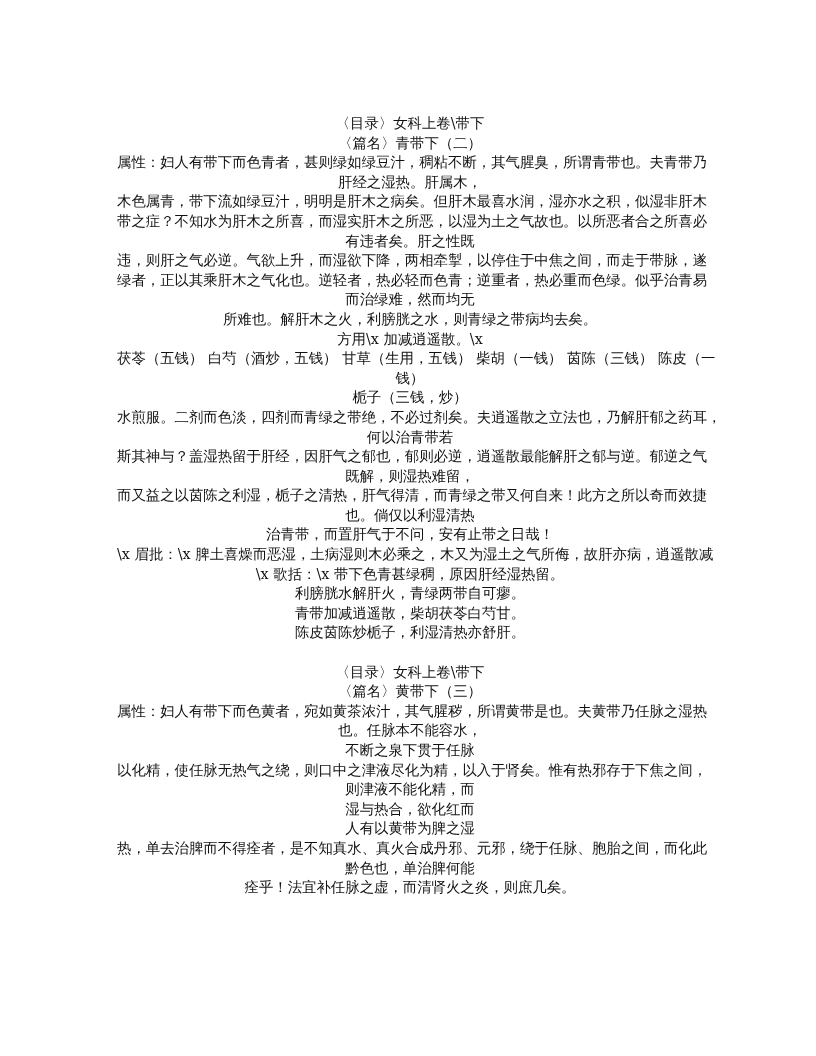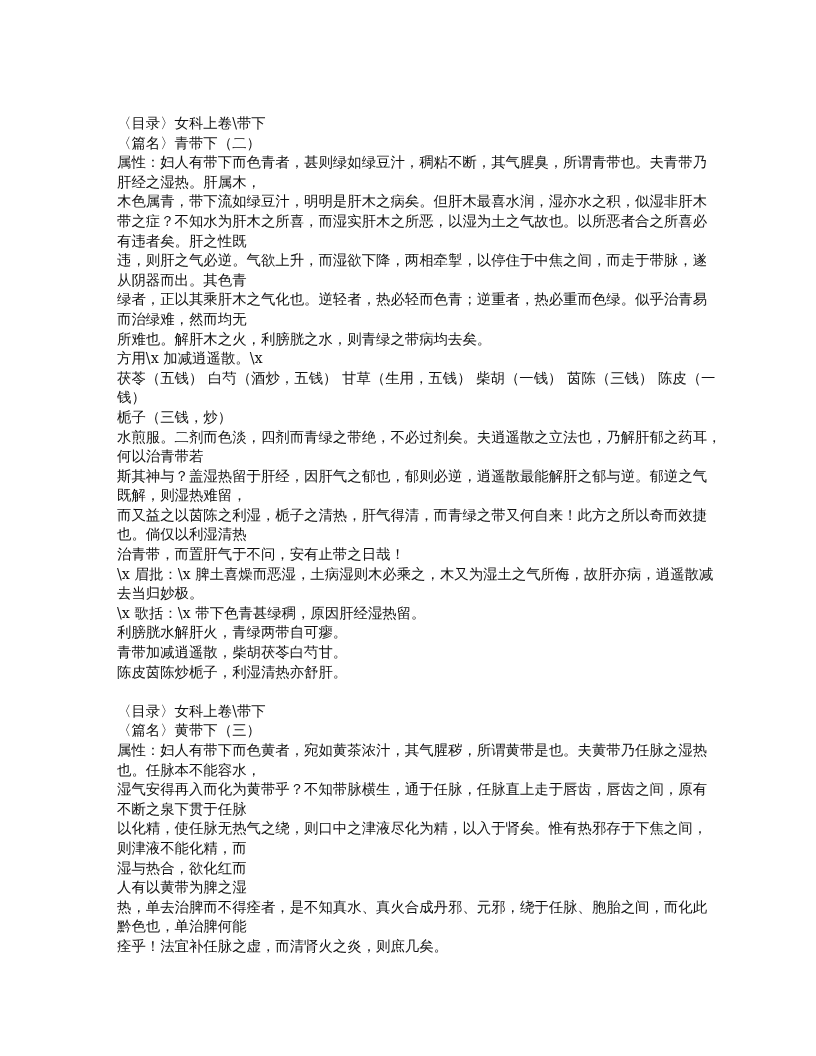--- a/index.html
+++ b/index.html
@@ -15,20 +15,21 @@
     }
     .page {
       position: absolute;
       left: 117px;
       top: 114px;
       width: 586px;
       font-family: "DejaVu Serif", "Liberation Serif", serif;
       font-size: 14.4px;
       line-height: 19.6px;
       color: #111111;
+      text-align: center;
     }
     .line {
       white-space: nowrap;
       height: 19.6px;
     }
     .blank {
       height: 19.6px;
     }
     .section { margin: 0; }
   </style>
@@ -39,51 +40,48 @@
 
   <div class="section">
     <div class="line">〈目录〉女科上卷\带下</div>
     <div class="line">〈篇名〉青带下（二）</div>
     <div class="line">属性：妇人有带下而色青者，甚则绿如绿豆汁，稠粘不断，其气腥臭，所谓青带也。夫青带乃</div>
     <div class="line">肝经之湿热。肝属木，</div>
     <div class="line">木色属青，带下流如绿豆汁，明明是肝木之病矣。但肝木最喜水润，湿亦水之积，似湿非肝木</div>
     <div class="line">带之症？不知水为肝木之所喜，而湿实肝木之所恶，以湿为土之气故也。以所恶者合之所喜必</div>
     <div class="line">有违者矣。肝之性既</div>
     <div class="line">违，则肝之气必逆。气欲上升，而湿欲下降，两相牵掣，以停住于中焦之间，而走于带脉，遂</div>
-    <div class="line">从阴器而出。其色青</div>
     <div class="line">绿者，正以其乘肝木之气化也。逆轻者，热必轻而色青；逆重者，热必重而色绿。似乎治青易</div>
     <div class="line">而治绿难，然而均无</div>
     <div class="line">所难也。解肝木之火，利膀胱之水，则青绿之带病均去矣。</div>
     <div class="line">方用\x 加减逍遥散。\x</div>
     <div class="line">茯苓（五钱） 白芍（酒炒，五钱） 甘草（生用，五钱） 柴胡（一钱） 茵陈（三钱） 陈皮（一</div>
     <div class="line">钱）</div>
     <div class="line">栀子（三钱，炒）</div>
     <div class="line">水煎服。二剂而色淡，四剂而青绿之带绝，不必过剂矣。夫逍遥散之立法也，乃解肝郁之药耳，</div>
     <div class="line">何以治青带若</div>
     <div class="line">斯其神与？盖湿热留于肝经，因肝气之郁也，郁则必逆，逍遥散最能解肝之郁与逆。郁逆之气</div>
     <div class="line">既解，则湿热难留，</div>
     <div class="line">而又益之以茵陈之利湿，栀子之清热，肝气得清，而青绿之带又何自来！此方之所以奇而效捷</div>
     <div class="line">也。倘仅以利湿清热</div>
     <div class="line">治青带，而置肝气于不问，安有止带之日哉！</div>
     <div class="line">\x 眉批：\x 脾土喜燥而恶湿，土病湿则木必乘之，木又为湿土之气所侮，故肝亦病，逍遥散减</div>
-    <div class="line">去当归妙极。</div>
     <div class="line">\x 歌括：\x 带下色青甚绿稠，原因肝经湿热留。</div>
     <div class="line">利膀胱水解肝火，青绿两带自可瘳。</div>
     <div class="line">青带加减逍遥散，柴胡茯苓白芍甘。</div>
     <div class="line">陈皮茵陈炒栀子，利湿清热亦舒肝。</div>
   </div>
 
   <div class="blank"></div>
 
   <div class="section">
     <div class="line">〈目录〉女科上卷\带下</div>
     <div class="line">〈篇名〉黄带下（三）</div>
     <div class="line">属性：妇人有带下而色黄者，宛如黄茶浓汁，其气腥秽，所谓黄带是也。夫黄带乃任脉之湿热</div>
     <div class="line">也。任脉本不能容水，</div>
-    <div class="line">湿气安得再入而化为黄带乎？不知带脉横生，通于任脉，任脉直上走于唇齿，唇齿之间，原有</div>
     <div class="line">不断之泉下贯于任脉</div>
     <div class="line">以化精，使任脉无热气之绕，则口中之津液尽化为精，以入于肾矣。惟有热邪存于下焦之间，</div>
     <div class="line">则津液不能化精，而</div>
     <div class="line">湿与热合，欲化红而</div>
     <div class="line">人有以黄带为脾之湿</div>
     <div class="line">热，单去治脾而不得痊者，是不知真水、真火合成丹邪、元邪，绕于任脉、胞胎之间，而化此</div>
     <div class="line">黔色也，单治脾何能</div>
     <div class="line">痊乎！法宜补任脉之虚，而清肾火之炎，则庶几矣。</div>
   </div>
 

